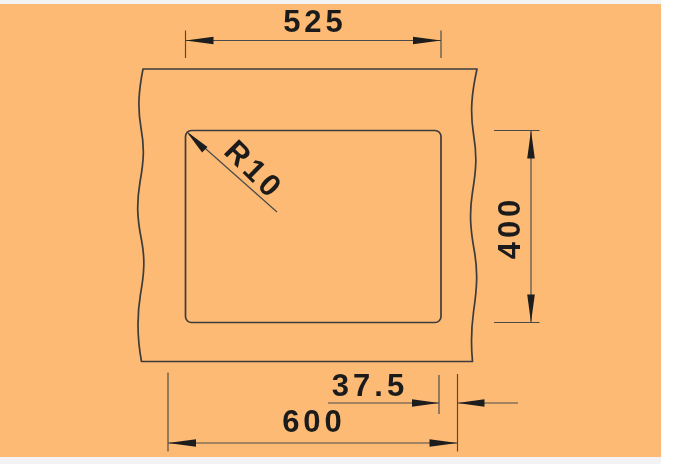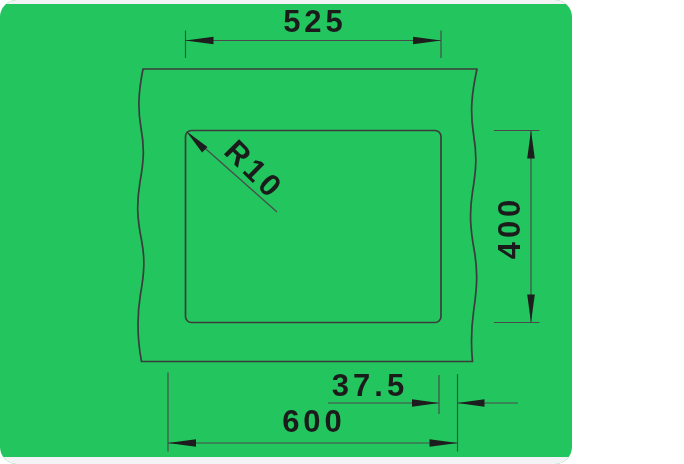--- a/index.html
+++ b/index.html
@@ -3,25 +3,24 @@
 <meta charset="utf-8">
 <style>
   html, body {
     margin: 0;
     padding: 0;
     background: #ffffff;
     font-family: "Liberation Sans", sans-serif;
   }
   .canvas {
     position: relative;
-    width: 572px;
+    width: 661px;
     height: 464px;
-    background: #22c55e;
+    background: #fdba74;
     overflow: hidden;
-    border-radius: 17px;
   }
   .strip {
     position: absolute;
     left: 0;
     width: 684px;
     background: #f3f3f5;
   }
   .strip.top { top: 0; height: 4px; }
   .strip.bottom { bottom: 0; height: 7px; }
   svg { position: absolute; top: 0; left: 0; display: block; }

